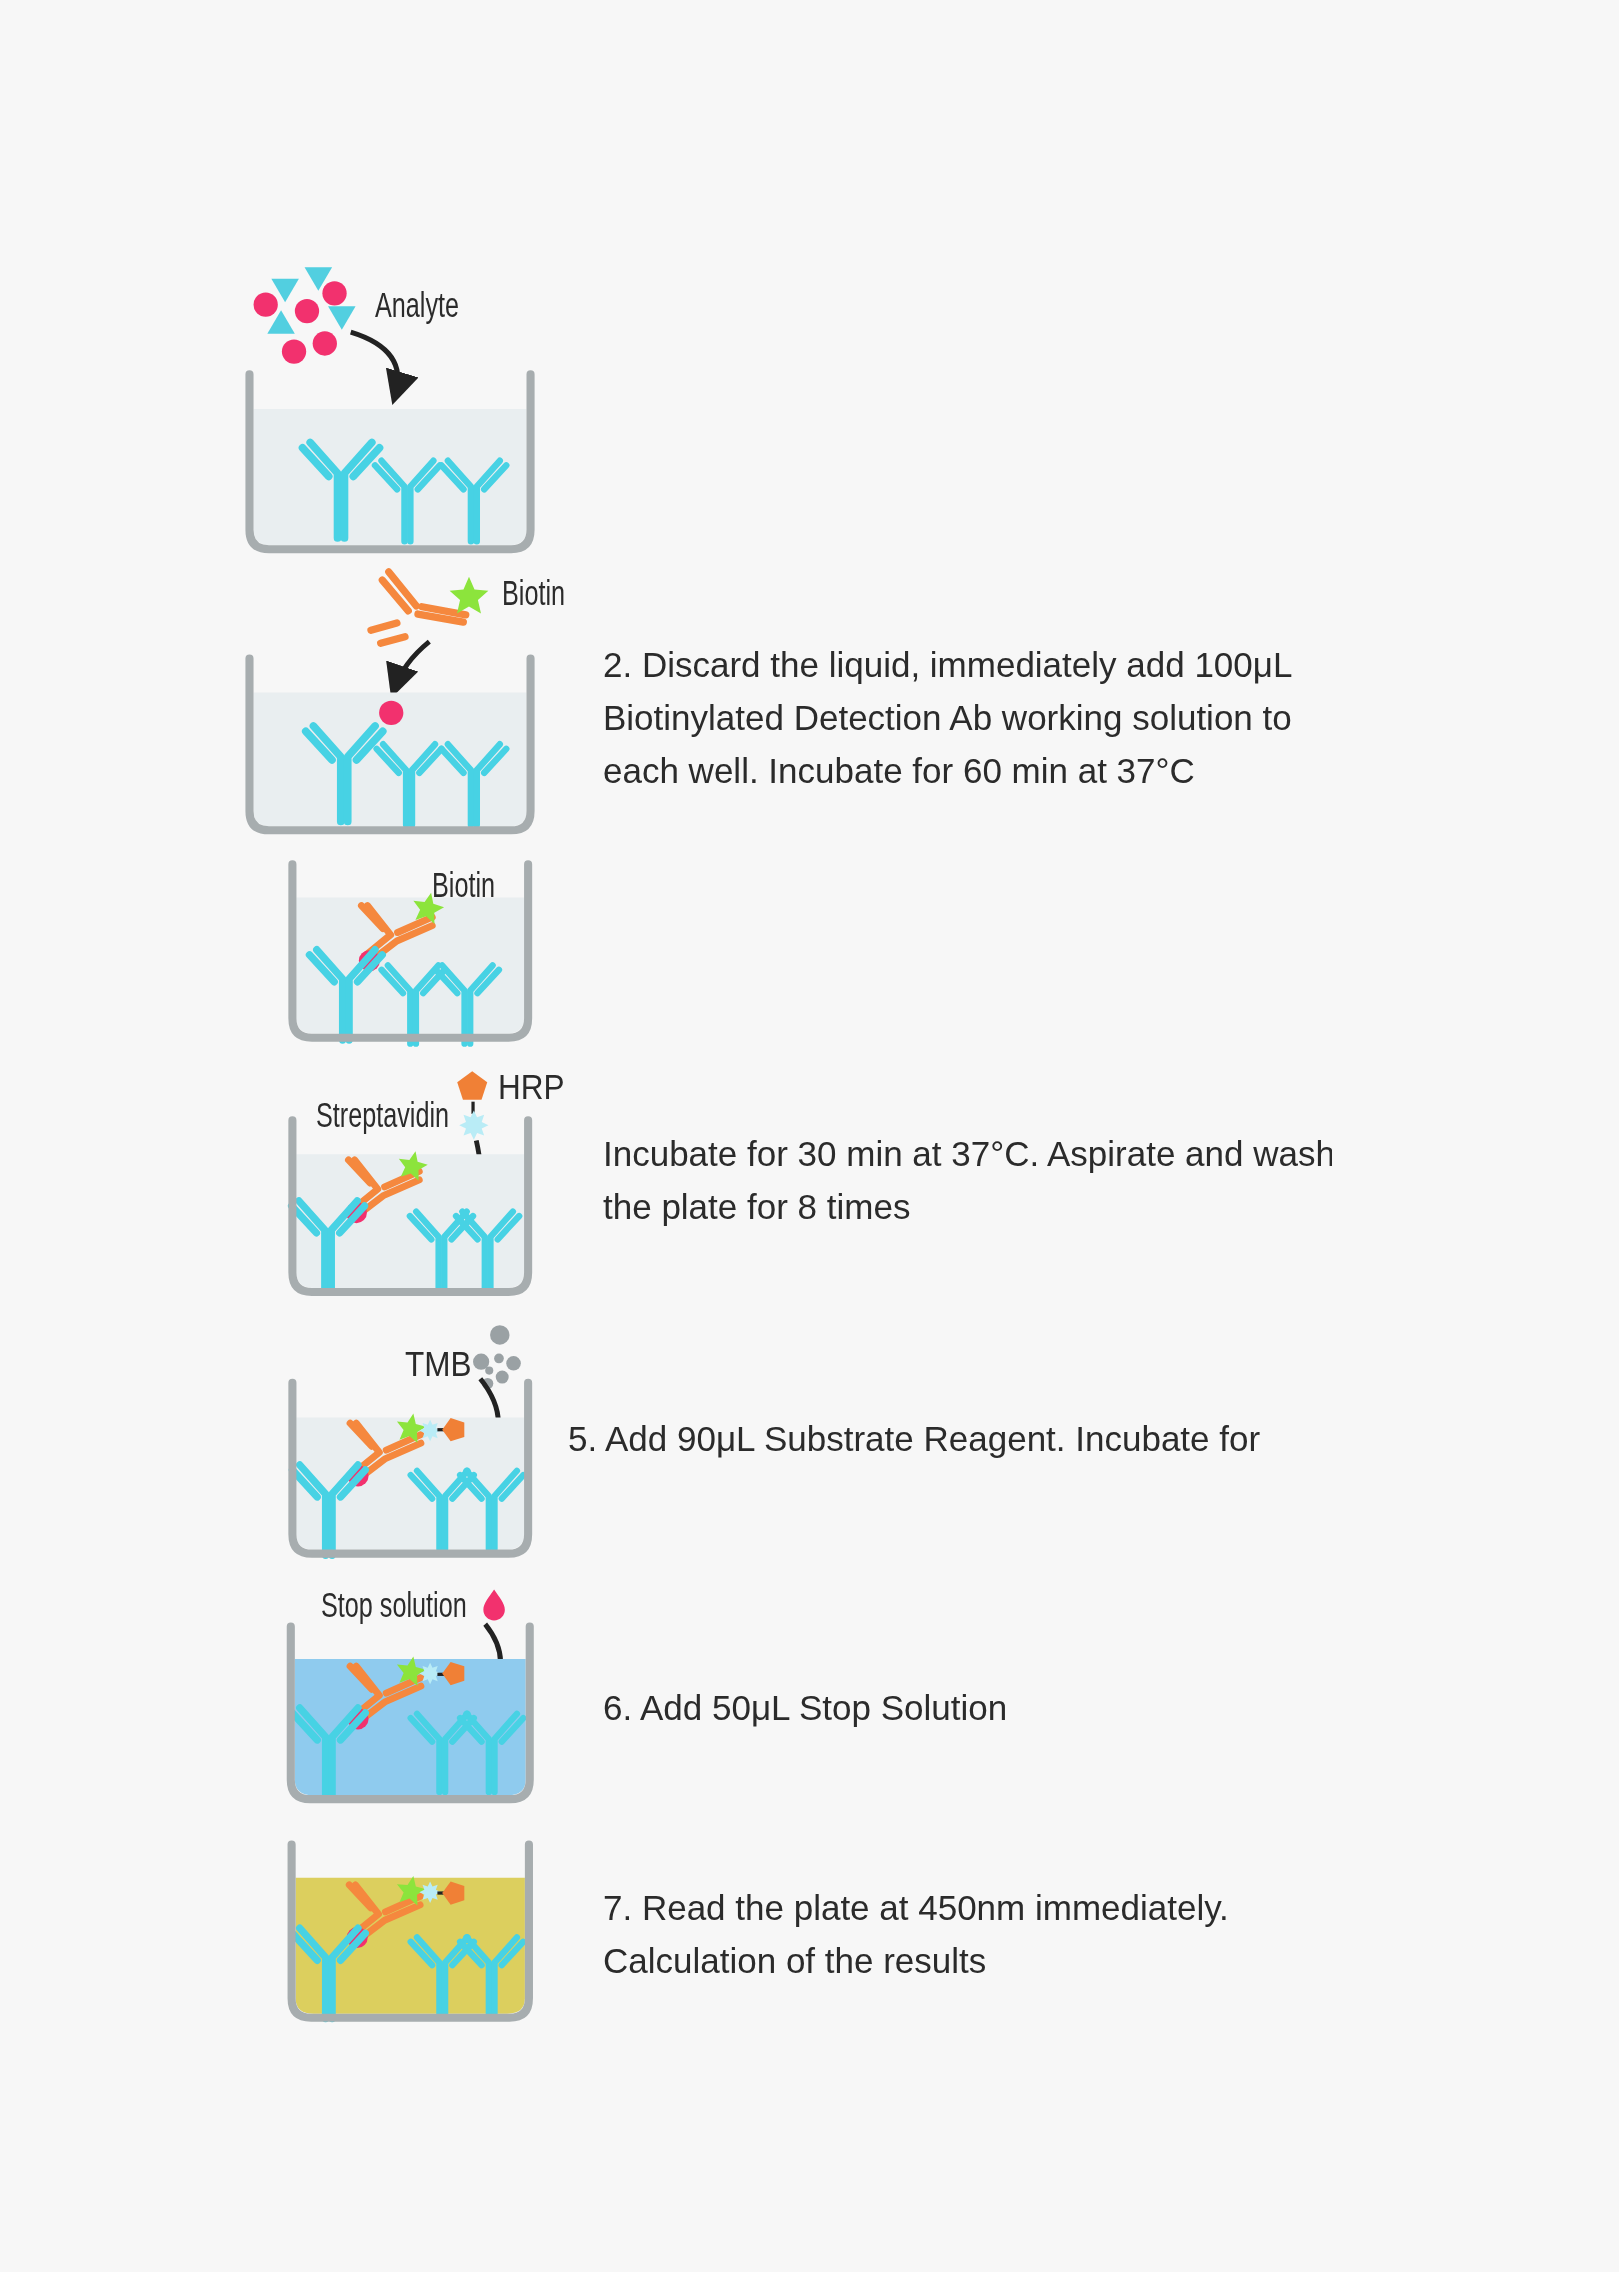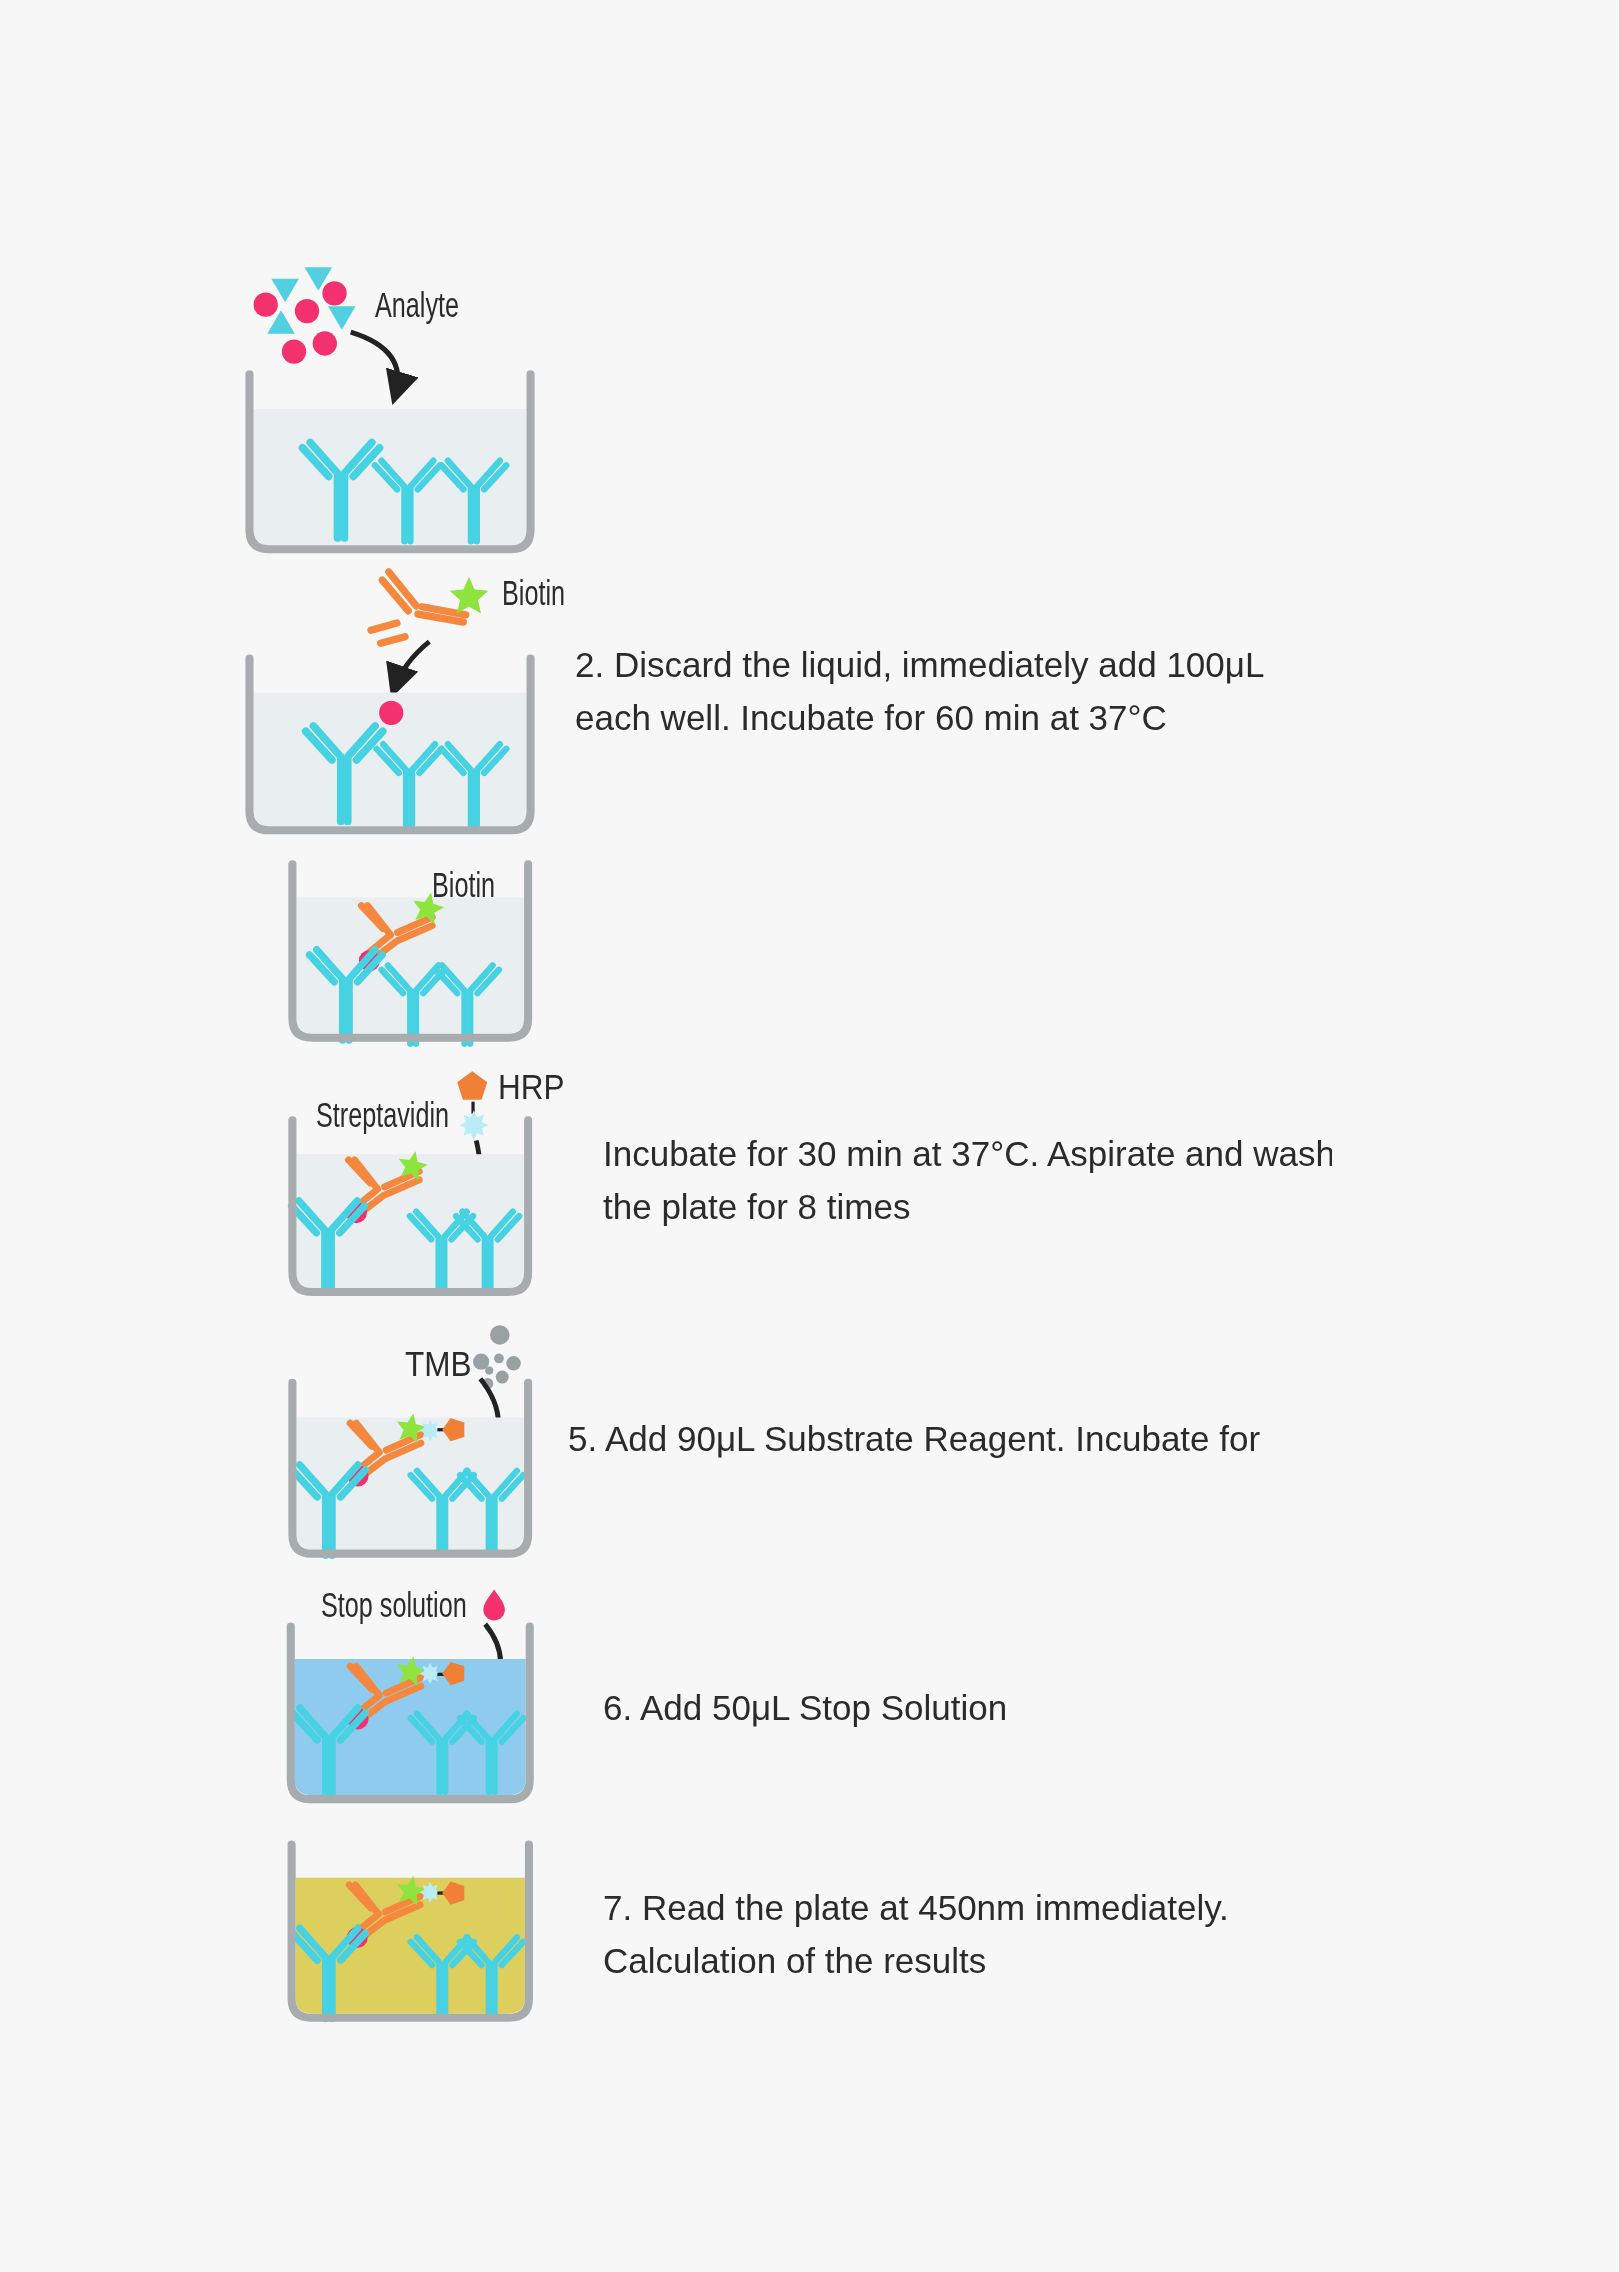--- a/index.html
+++ b/index.html
@@ -168,22 +168,23 @@
   </svg>
 
   <div class="label" style="left:375px;top:285px">Analyte</div>
   <div class="label" style="left:502px;top:573px">Biotin</div>
   <div class="label" style="left:432px;top:865px">Biotin</div>
   <div class="label" style="left:316px;top:1095px">Streptavidin</div>
   <div class="label wide" style="left:498px;top:1067px">HRP</div>
   <div class="label wide" style="left:405px;top:1344px">TMB</div>
   <div class="label" style="left:321px;top:1585px">Stop solution</div>
 
-  <div class="step-text" style="left:575px;top:638px">
+  <div class="step-text" style="left:603px;top:638px">
     <div>2. Discard the liquid, immediately add 100μL</div>
+    <div>Biotinylated Detection Ab working solution to</div>
     <div>each well. Incubate for 60 min at 37°C</div>
   </div>
   <div class="step-text" style="left:603px;top:1127px">
     <div>Incubate for 30 min at 37°C. Aspirate and wash</div>
     <div>the plate for 8 times</div>
   </div>
   <div class="step-text" style="left:568px;top:1412px">
     <div>5. Add 90μL Substrate Reagent. Incubate for</div>
   </div>
   <div class="step-text" style="left:603px;top:1681px">

